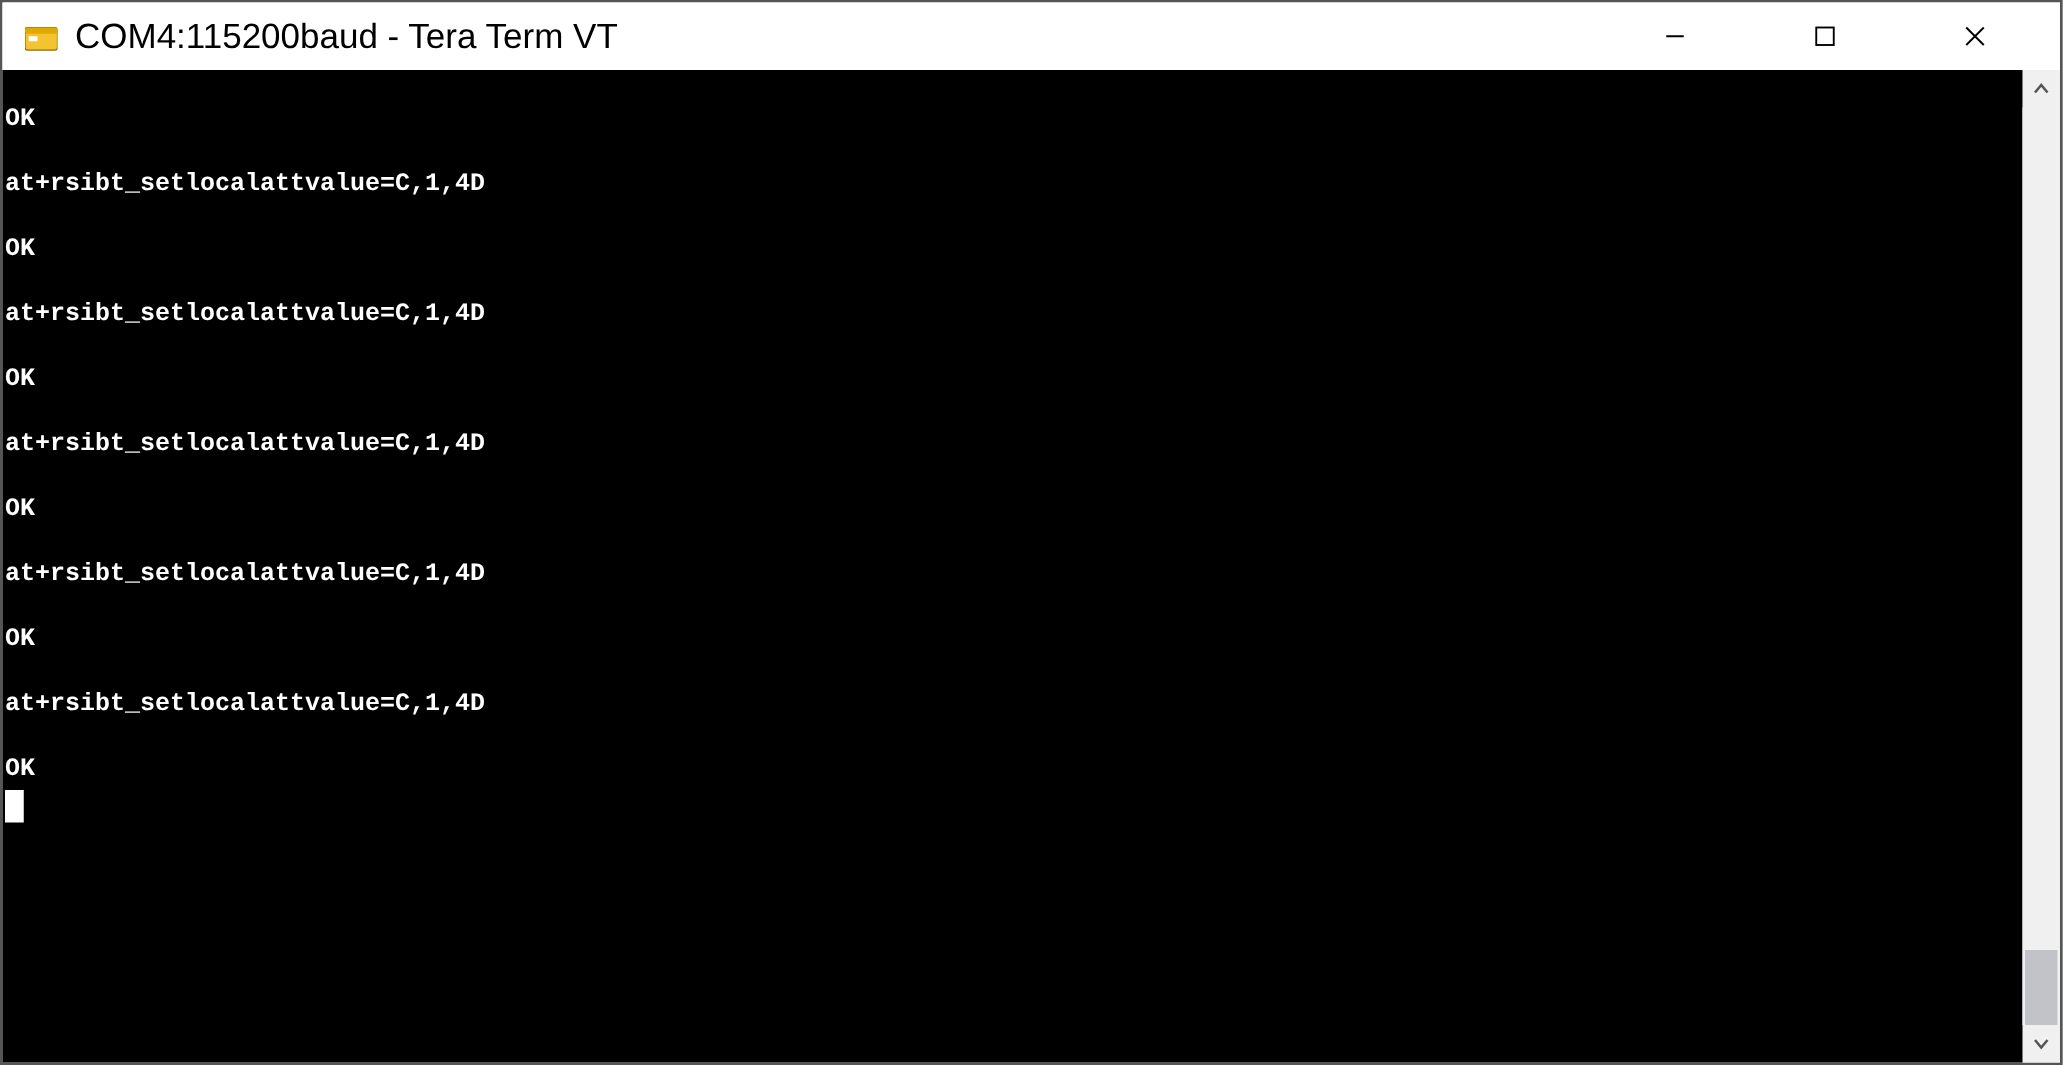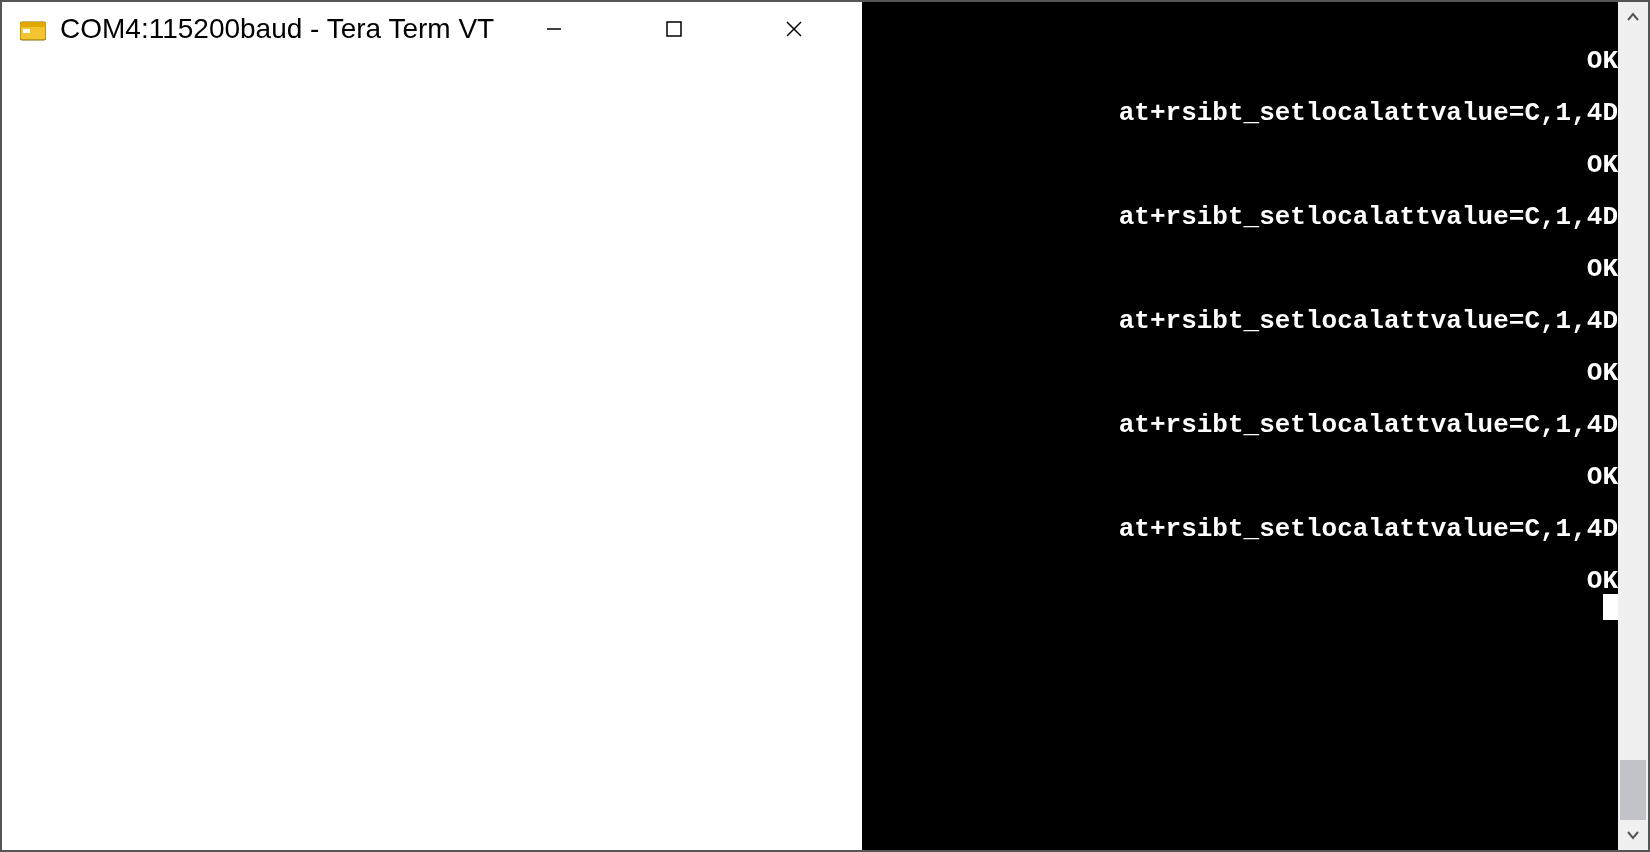--- a/index.html
+++ b/index.html
@@ -10,23 +10,22 @@
     height: 852px;
     font-family: "Segoe UI", Tahoma, sans-serif;
     background: #fff;
     overflow: hidden;
   }
   .window {
     width: 1650px;
     height: 852px;
     border: 2px solid #555;
     display: flex;
-    flex-direction: row;
-    background: #fff;
-    text-align: right;
+    flex-direction: column;
+    background: #fff;
   }
   .titlebar {
     height: 54px;
     display: flex;
     align-items: center;
     padding: 0 8px 0 18px;
     background: #fff;
     color: #000;
     font-size: 28px;
     font-weight: 400;
@@ -84,24 +83,24 @@
   .client {
     flex: 1 1 auto;
     display: flex;
     min-height: 0;
   }
   .terminal {
     flex: 1 1 auto;
     background: #000;
     color: #fff;
     font-family: "Courier New", monospace;
-    font-size: 26px;
+    font-size: 20px;
     font-weight: bold;
     line-height: 1.0;
-    padding: 20px 0 0 2px;
+    padding: 4px 0 0 2px;
     overflow: hidden;
     white-space: pre;
     position: relative;
   }
   .terminal .line {
     min-height: 26px;
     padding: 0;
   }
   .terminal .cursor {
     display: inline-block;

